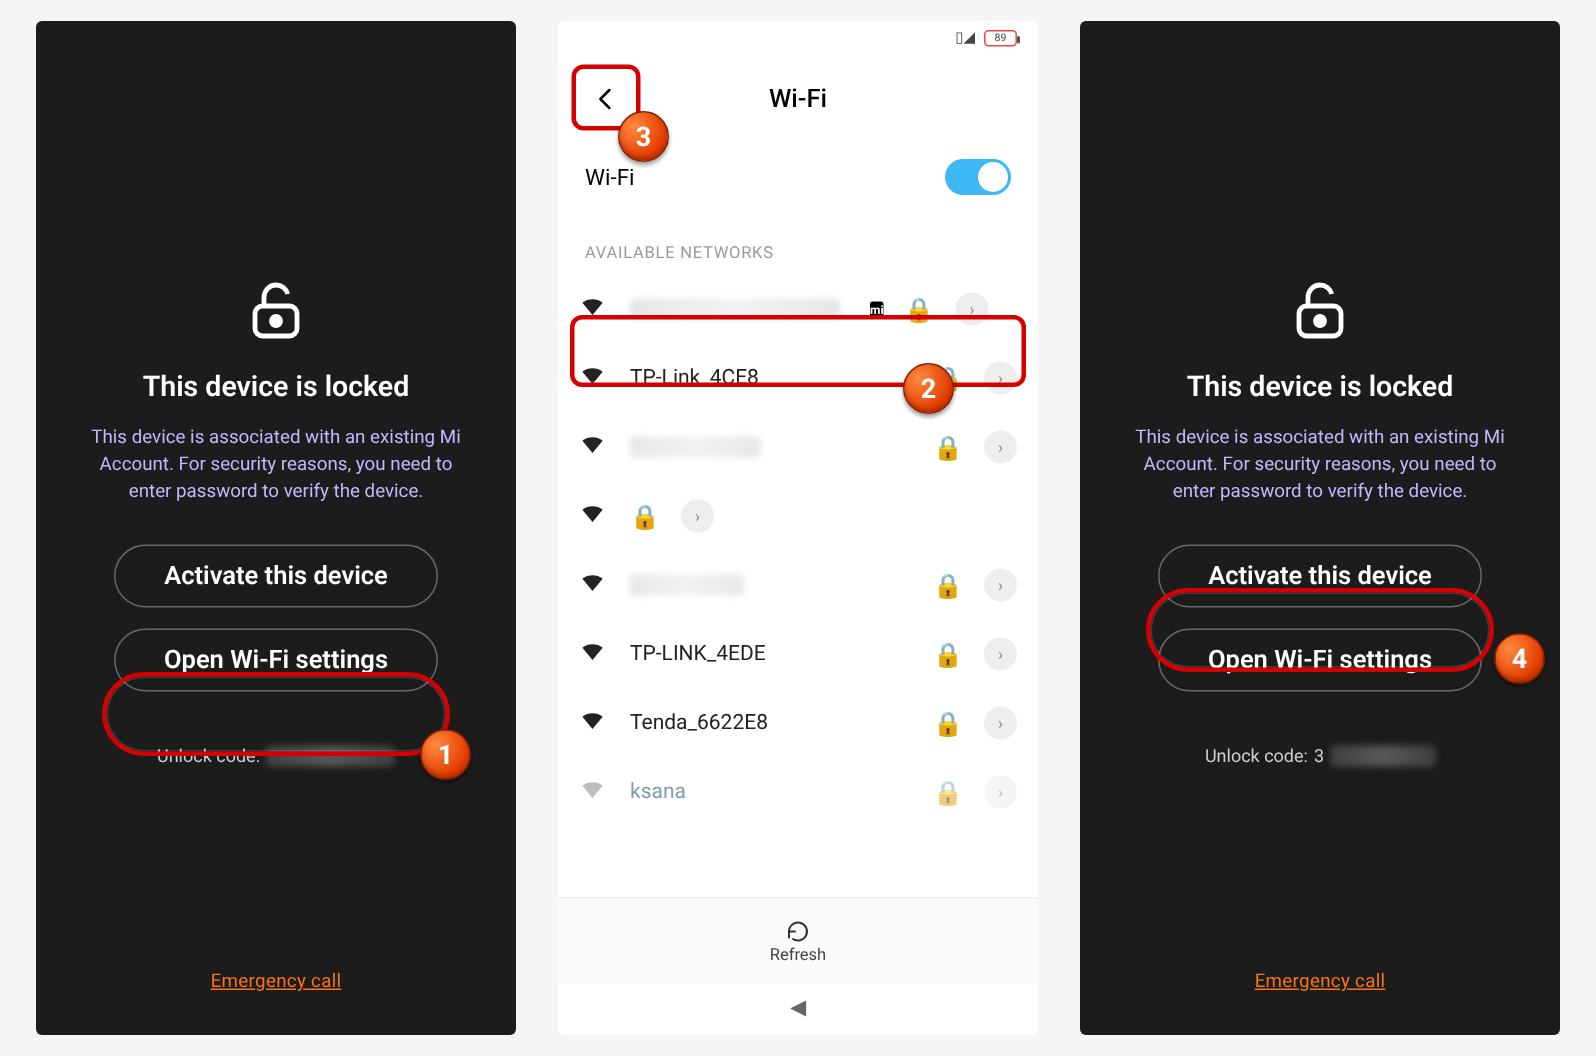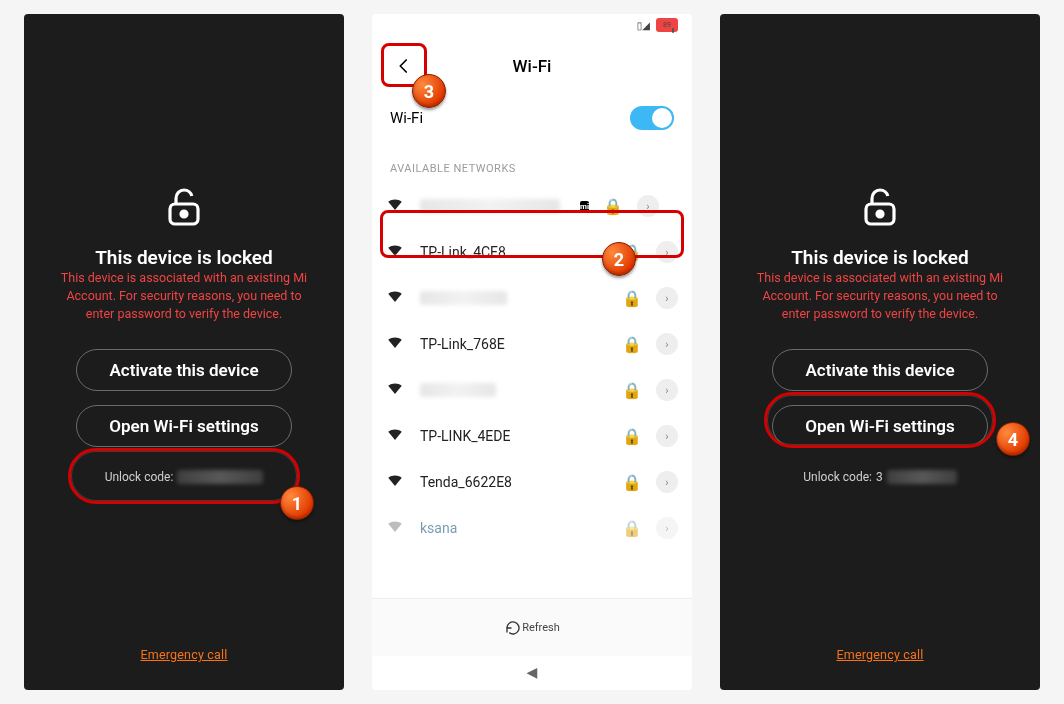--- a/index.html
+++ b/index.html
@@ -35,23 +35,24 @@
   .lock-icon { margin-top: 168px; }
   .lock-icon svg { width: 48px; height: 48px; }
   .title {
     font-size: 19px;
     font-weight: 600;
     margin-top: 12px;
     text-align: center;
   }
   .desc {
     font-size: 12.5px;
-    color: #ef4444;
+    color: #c4b5fd;
     text-align: center;
     line-height: 1.45;
+    margin-top: 14px;
     padding: 0 4px;
   }
   .pillbtn {
     margin-top: 26px;
     border: 1px solid #6a6a6a;
     color: #fff;
     background: transparent;
     border-radius: 40px;
     width: 216px;
     height: 42px;
@@ -59,21 +60,21 @@
     font-weight: 600;
     display: flex;
     align-items: center;
     justify-content: center;
     cursor: pointer;
   }
   .pillbtn + .pillbtn { margin-top: 14px; }
   .unlock-code {
     font-size: 12px;
     color: #cfcfcf;
-    margin-top: 23px;
+    margin-top: 36px;
     display: flex;
     gap: 4px;
   }
   .blur-pill {
     display: inline-block;
     width: 86px; height: 14px;
     background: linear-gradient(90deg,#3f3f3f,#585858,#3f3f3f);
     filter: blur(2px);
     border-radius: 3px;
   }
@@ -94,21 +95,21 @@
     display: flex;
     justify-content: flex-end;
     align-items: center;
     gap: 6px;
     padding: 0 14px;
     font-size: 10px;
     color: #444;
   }
   .battery-box {
     width: 22px; height: 11px;
-    border: 7px solid #ef4444;
+    border: 1px solid #ef4444;
     border-radius: 3px;
     position: relative;
     display: flex;
     align-items: center;
     justify-content: center;
     font-size: 7px;
   }
   .battery-box::after {
     content:"";
     position:absolute; right:-3px; top:3px;
@@ -183,21 +184,21 @@
   .lock-sm { color:#9b9b9b; }
   .chev-circle {
     width:22px; height:22px;
     background:#eee; border-radius:50%;
     display:flex; align-items:center; justify-content:center;
     color:#888; font-size:11px;
   }
   .refresh-bar {
     position:absolute; bottom:34px; left:0; right:0;
     height:58px; background:#fafafa;
-    display:flex; flex-direction:row;
+    display:flex; flex-direction:column;
     align-items:center; justify-content:center;
     font-size:11px; color:#444;
     border-top:1px solid #eee;
   }
   .nav-tri {
     position:absolute; bottom:10px; left:0; right:0;
     text-align:center; color:#666; font-size:14px;
   }
 
   
@@ -303,21 +304,20 @@
           </svg></span>
       <span class="net-blur" style="max-width:90px"></span>
       <span style="flex:1"></span>
       <span class="lock-sm">🔒</span>
       <span class="chev-circle">›</span>
     </div>
     <div class="net-row">
       <span class="wifi-sig"><svg width="18" height="18" viewBox="0 0 24 24" fill="#222">
             <path d="M12 20l9-11c-5-4-13-4-18 0l9 11z"></path>
           </svg></span>
-      <span class="net-name">TP-Link_768E</span>
       <span class="lock-sm">🔒</span>
       <span class="chev-circle">›</span>
     </div>
     <div class="net-row">
       <span class="wifi-sig"><svg width="18" height="18" viewBox="0 0 24 24" fill="#222">
             <path d="M12 20l9-11c-5-4-13-4-18 0l9 11z"></path>
           </svg></span>
       <span class="net-blur" style="max-width:76px"></span>
       <span style="flex:1"></span>
       <span class="lock-sm">🔒</span>

